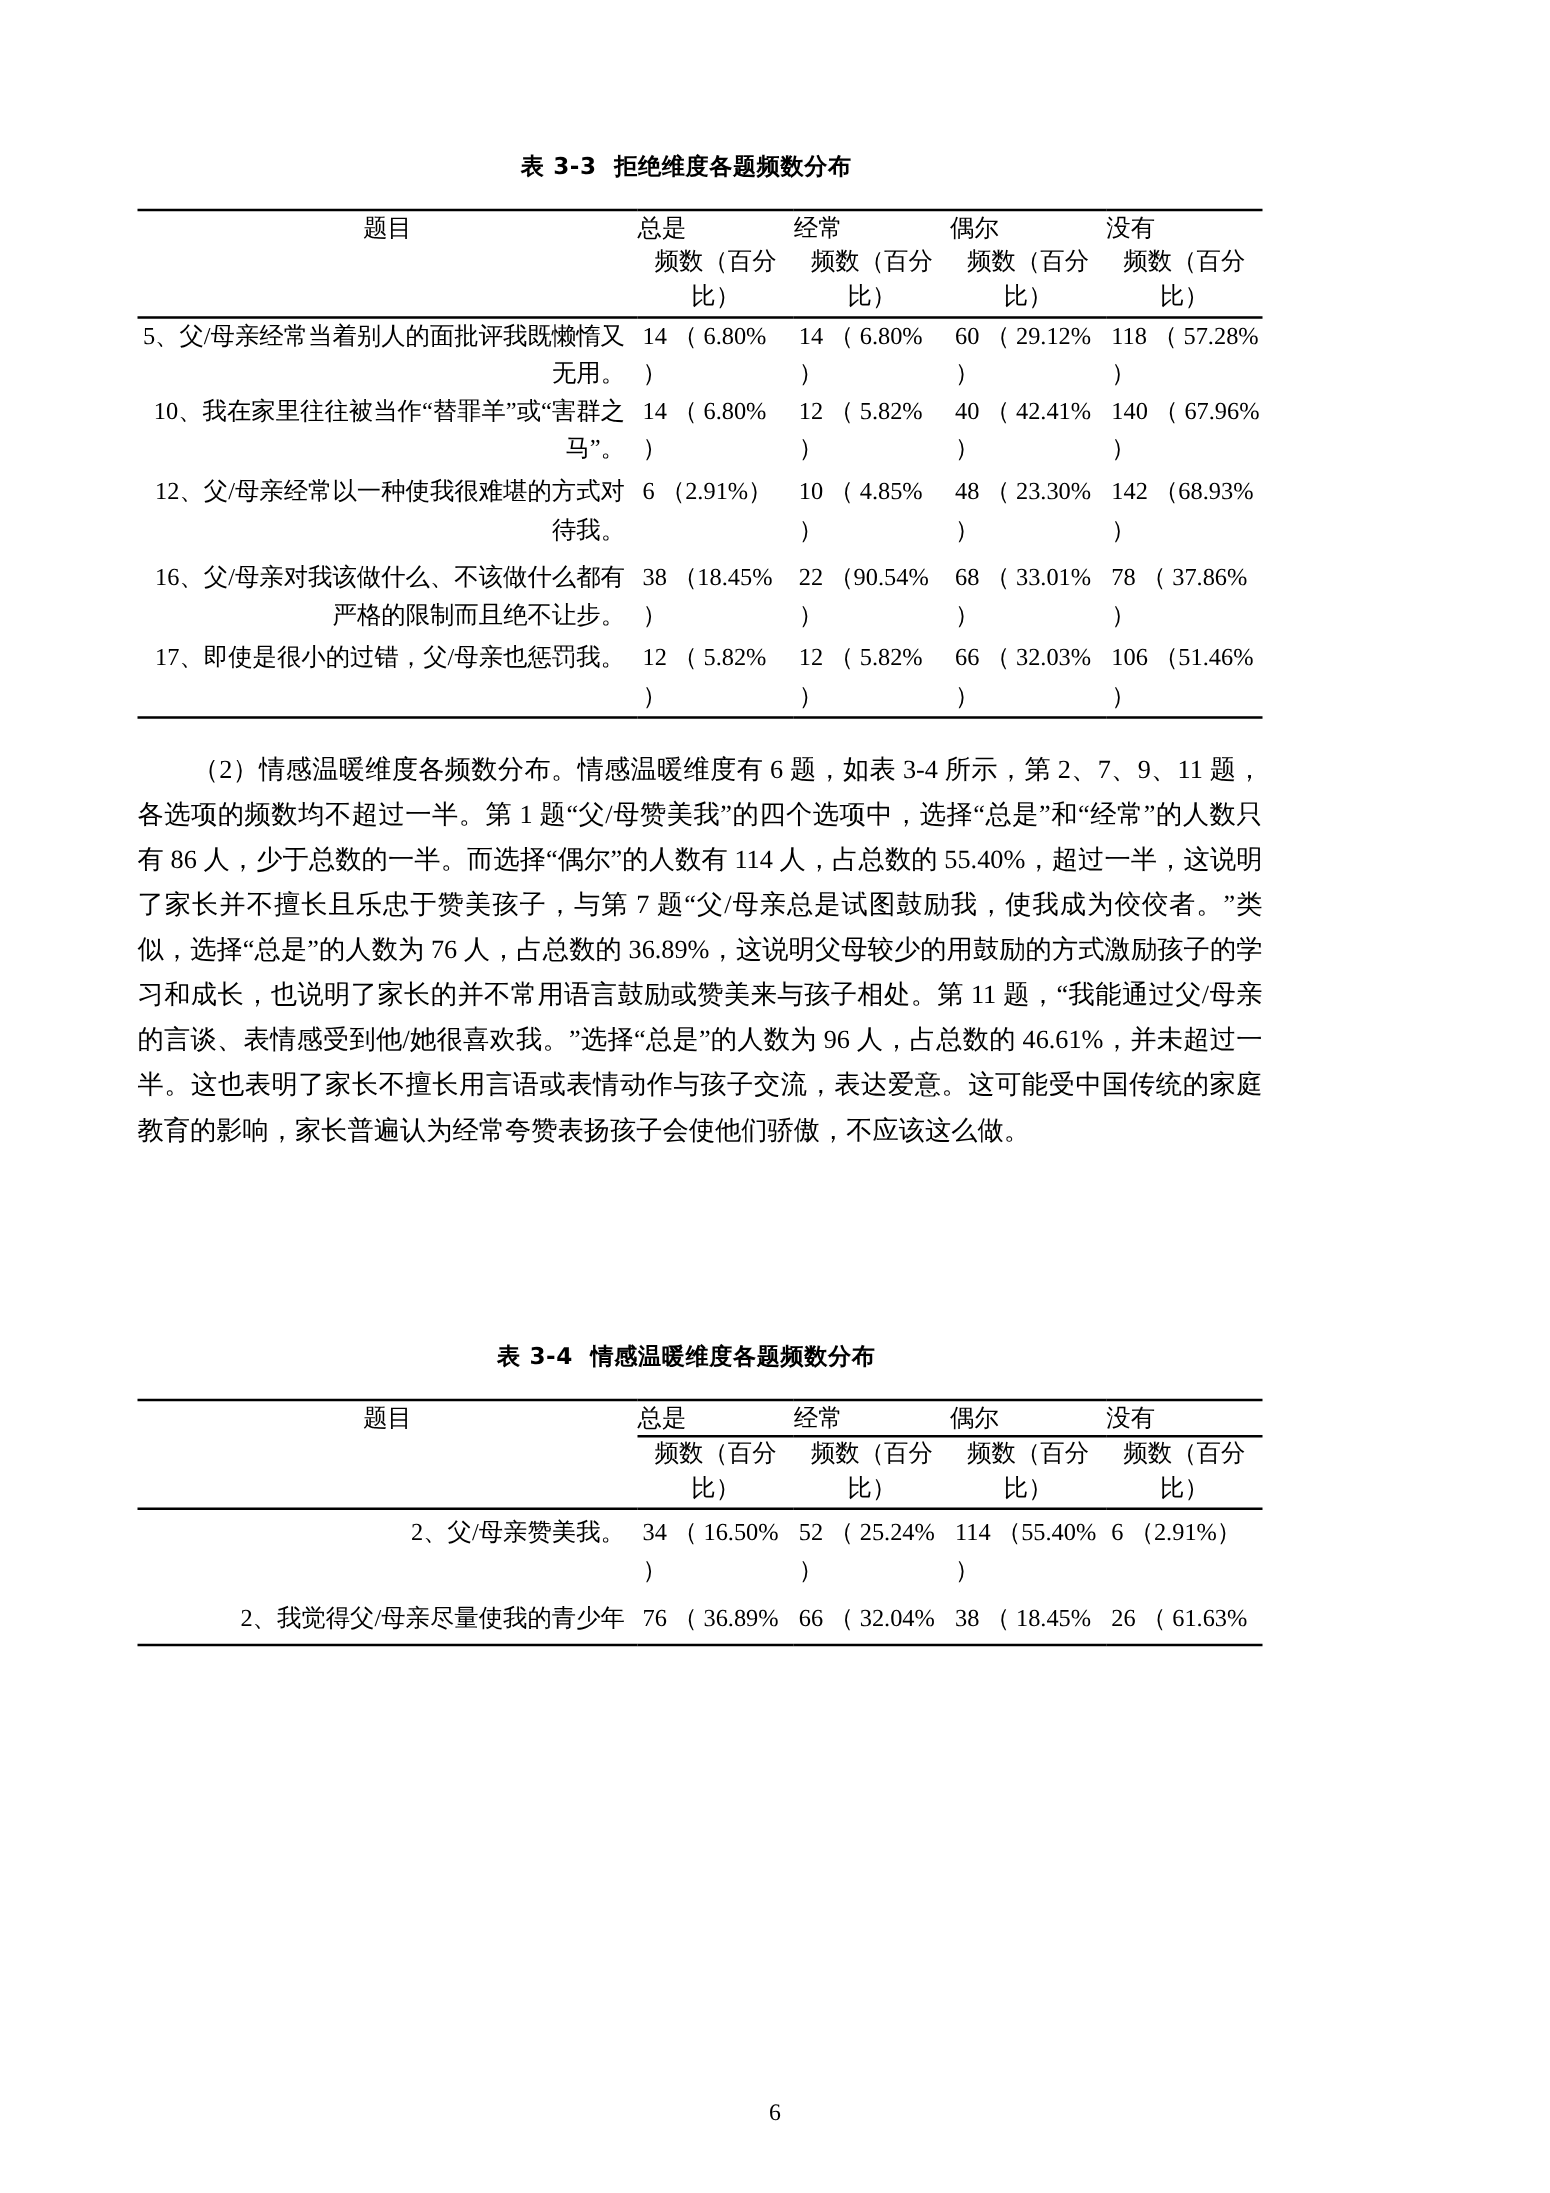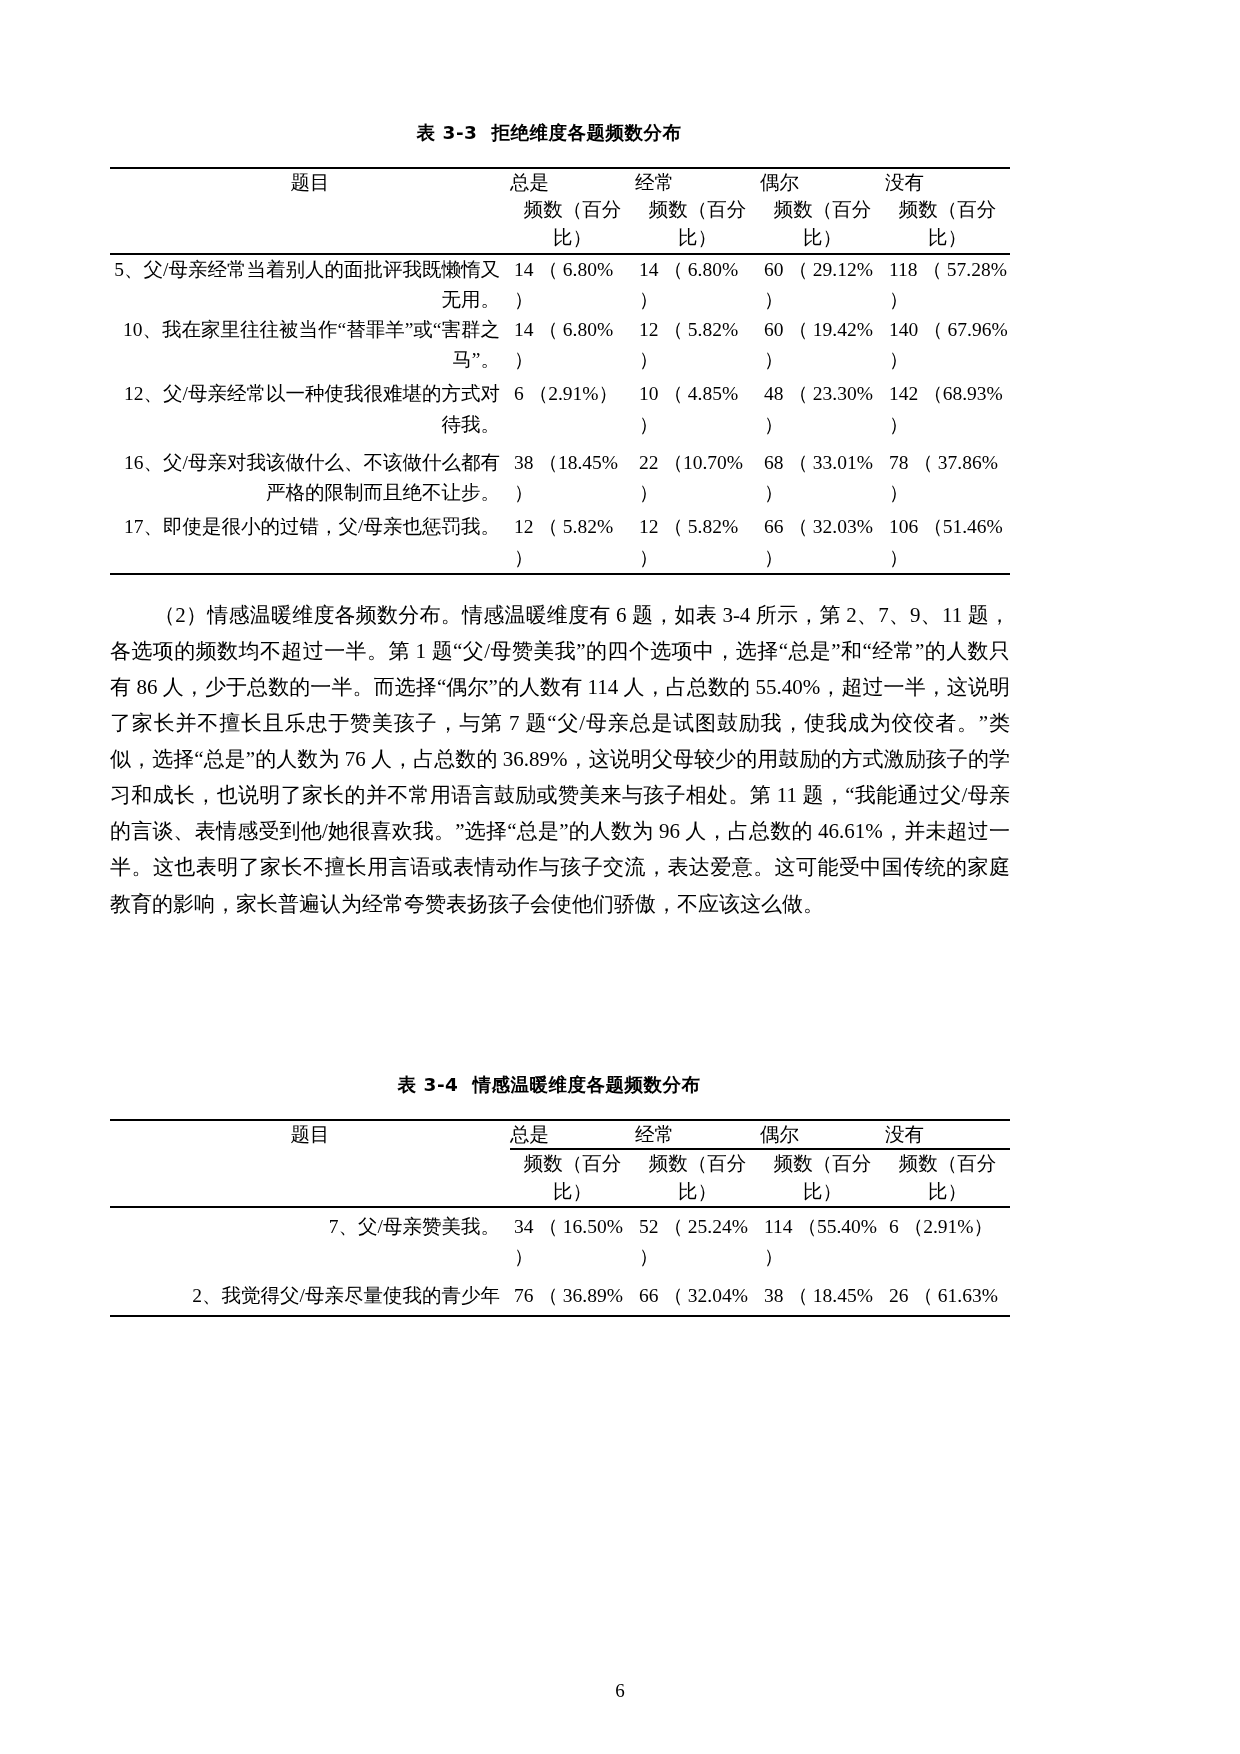--- a/index.html
+++ b/index.html
@@ -168,34 +168,34 @@
         <td class="qcol">5、父/母亲经常当着别人的面批评我既懒惰又无用。</td>
         <td class="dcol">14 （ 6.80% ）</td>
         <td class="dcol">14 （ 6.80% ）</td>
         <td class="dcol">60 （ 29.12% ）</td>
         <td class="dcol">118 （ 57.28% ）</td>
       </tr>
       <tr class="datarow">
         <td class="qcol">10、我在家里往往被当作“替罪羊”或“害群之马”。</td>
         <td class="dcol">14 （ 6.80% ）</td>
         <td class="dcol">12 （ 5.82% ）</td>
-        <td class="dcol">60 （ 19.42% ）</td>
+        <td class="dcol">40 （ 42.41% ）</td>
         <td class="dcol">140 （ 67.96% ）</td>
       </tr>
       <tr class="datarow tight">
         <td class="qcol">12、父/母亲经常以一种使我很难堪的方式对待我。</td>
         <td class="dcol">6 （2.91%）</td>
         <td class="dcol">10 （ 4.85% ）</td>
         <td class="dcol">48 （ 23.30% ）</td>
         <td class="dcol">142 （68.93% ）</td>
       </tr>
       <tr class="datarow tight">
         <td class="qcol">16、父/母亲对我该做什么、不该做什么都有严格的限制而且绝不让步。</td>
         <td class="dcol">38 （18.45% ）</td>
-        <td class="dcol">22 （10.70% ）</td>
+        <td class="dcol">22 （90.54% ）</td>
         <td class="dcol">68 （ 33.01% ）</td>
         <td class="dcol">78 （ 37.86% ）</td>
       </tr>
       <tr class="datarow">
         <td class="qcol">17、即使是很小的过错，父/母亲也惩罚我。</td>
         <td class="dcol">12 （ 5.82% ）</td>
         <td class="dcol">12 （ 5.82% ）</td>
         <td class="dcol">66 （ 32.03% ）</td>
         <td class="dcol">106 （51.46% ）</td>
       </tr>
@@ -256,21 +256,21 @@
         <td class="dcol">
           <span class="sub-inner">频数（百分</span>
           <span class="sub-inner">比）</span>
         </td>
       </tr>
       <tr class="rule-mid">
         <td colspan="5"></td>
       </tr>
 
       <tr class="datarow tight">
-        <td class="qcol">7、父/母亲赞美我。</td>
+        <td class="qcol">2、父/母亲赞美我。</td>
         <td class="dcol">34 （ 16.50% ）</td>
         <td class="dcol">52 （ 25.24% ）</td>
         <td class="dcol">114 （55.40% ）</td>
         <td class="dcol">6 （2.91%）</td>
       </tr>
       <tr class="datarow tight">
         <td class="qcol">2、我觉得父/母亲尽量使我的青少年</td>
         <td class="dcol">76 （ 36.89%</td>
         <td class="dcol">66 （ 32.04%</td>
         <td class="dcol">38 （ 18.45%</td>

